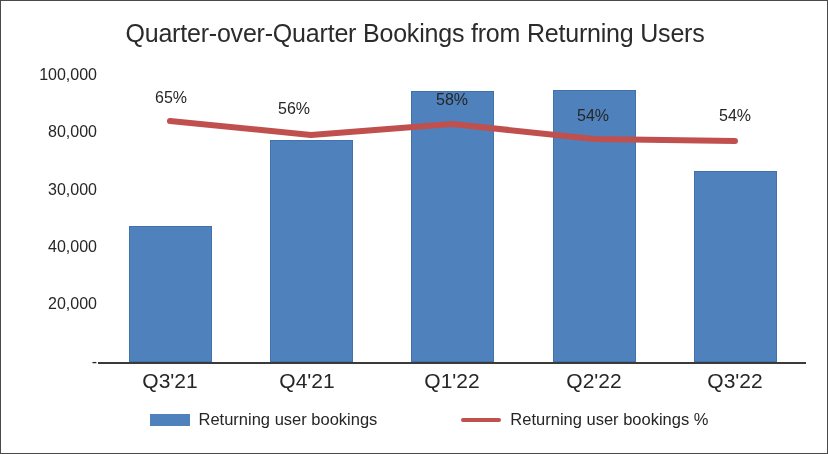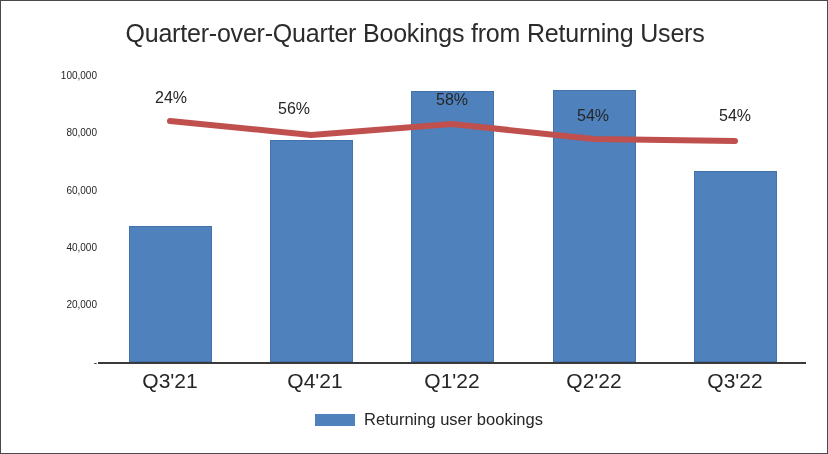--- a/index.html
+++ b/index.html
@@ -42,21 +42,21 @@
     position: absolute;
     left: 18px;
     top: 0;
     width: 78px;
     height: 454px;
   }
   .y-tick {
     position: absolute;
     right: 0;
     text-align: right;
-    font-size: 10px;
+    font-size: 16px;
     color: #262626;
     transform: translateY(-50%);
     white-space: nowrap;
   }
   .axis-line {
     position: absolute;
     left: 97px;
     top: 361px;
     width: 708px;
     height: 2px;
@@ -132,52 +132,56 @@
 
 <div class="chart-frame">
 
   <div class="chart-title">Quarter-over-Quarter Bookings from Returning Users</div>
 
   <div class="plot">
 
     <div class="y-axis-labels">
       <div class="y-tick" style="top:74px">100,000</div>
       <div class="y-tick" style="top:131px">80,000</div>
-      <div class="y-tick" style="top:189px">60,000</div>
+      <div class="y-tick" style="top:189px">30,000</div>
       <div class="y-tick" style="top:246px">40,000</div>
       <div class="y-tick" style="top:303px">20,000</div>
       <div class="y-tick" style="top:361px">-</div>
     </div>
 
     <div class="bar" style="left:128px; top:225px; width:83px; height:136px"></div>
     <div class="bar" style="left:269px; top:139px; width:83px; height:222px"></div>
     <div class="bar" style="left:410px; top:90px;  width:83px; height:271px"></div>
     <div class="bar" style="left:552px; top:89px;  width:83px; height:272px"></div>
     <div class="bar" style="left:693px; top:170px; width:83px; height:191px"></div>
 
     <svg class="series-line" viewBox="0 0 828 454">
       <polyline points="169,120 310,134 451,123 593,138 734,140" fill="none" stroke="#c0504d" stroke-width="6" stroke-linecap="round" stroke-linejoin="round"></polyline>
     </svg>
 
-    <div class="bar-label" style="left:170px; top:88px">24%</div>
+    <div class="bar-label" style="left:170px; top:88px">65%</div>
     <div class="bar-label" style="left:293px; top:99px">56%</div>
     <div class="bar-label" style="left:451px; top:90px">58%</div>
     <div class="bar-label" style="left:592px; top:106px">54%</div>
     <div class="bar-label" style="left:734px; top:106px">54%</div>
 
     <div class="axis-line"></div>
 
     <div class="x-tick" style="left:169px">Q3'21</div>
-    <div class="x-tick" style="left:314px">Q4'21</div>
+    <div class="x-tick" style="left:306px">Q4'21</div>
     <div class="x-tick" style="left:451px">Q1'22</div>
     <div class="x-tick" style="left:593px">Q2'22</div>
     <div class="x-tick" style="left:734px">Q3'22</div>
 
   </div>
 
   <div class="legend">
     <div class="legend-entry">
       <span class="legend-swatch-bar"></span>
       <span class="legend-text">Returning user bookings</span>
     </div>
+    <div class="legend-entry">
+      <span class="legend-swatch-line"></span>
+      <span class="legend-text">Returning user bookings %</span>
+    </div>
   </div>
 
 </div>
 
 </body></html>

